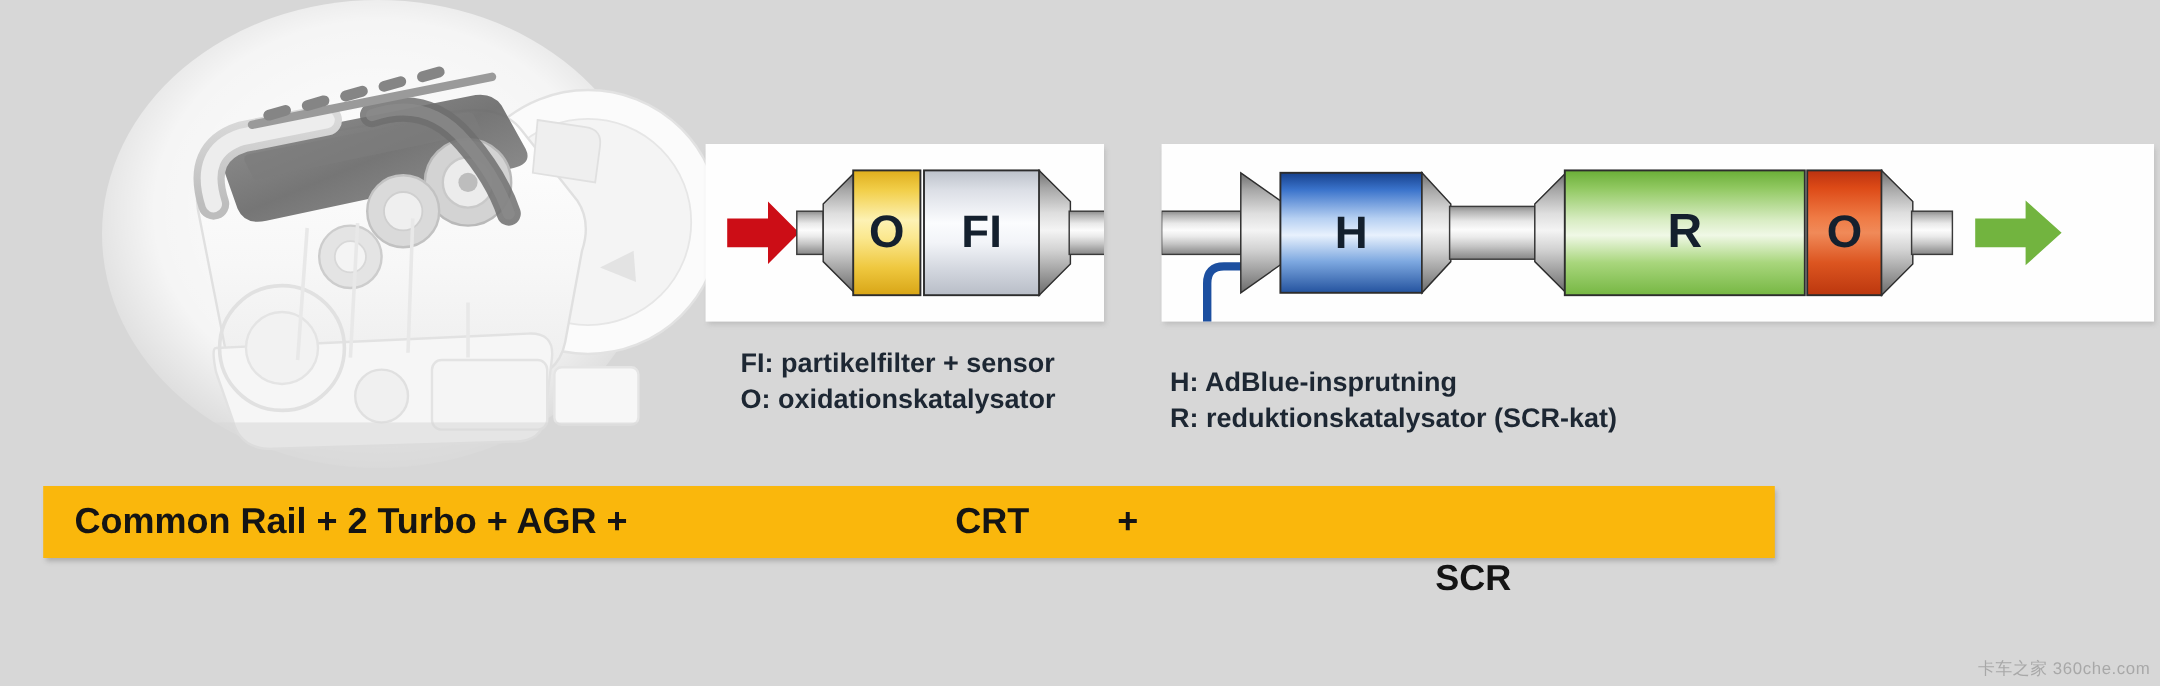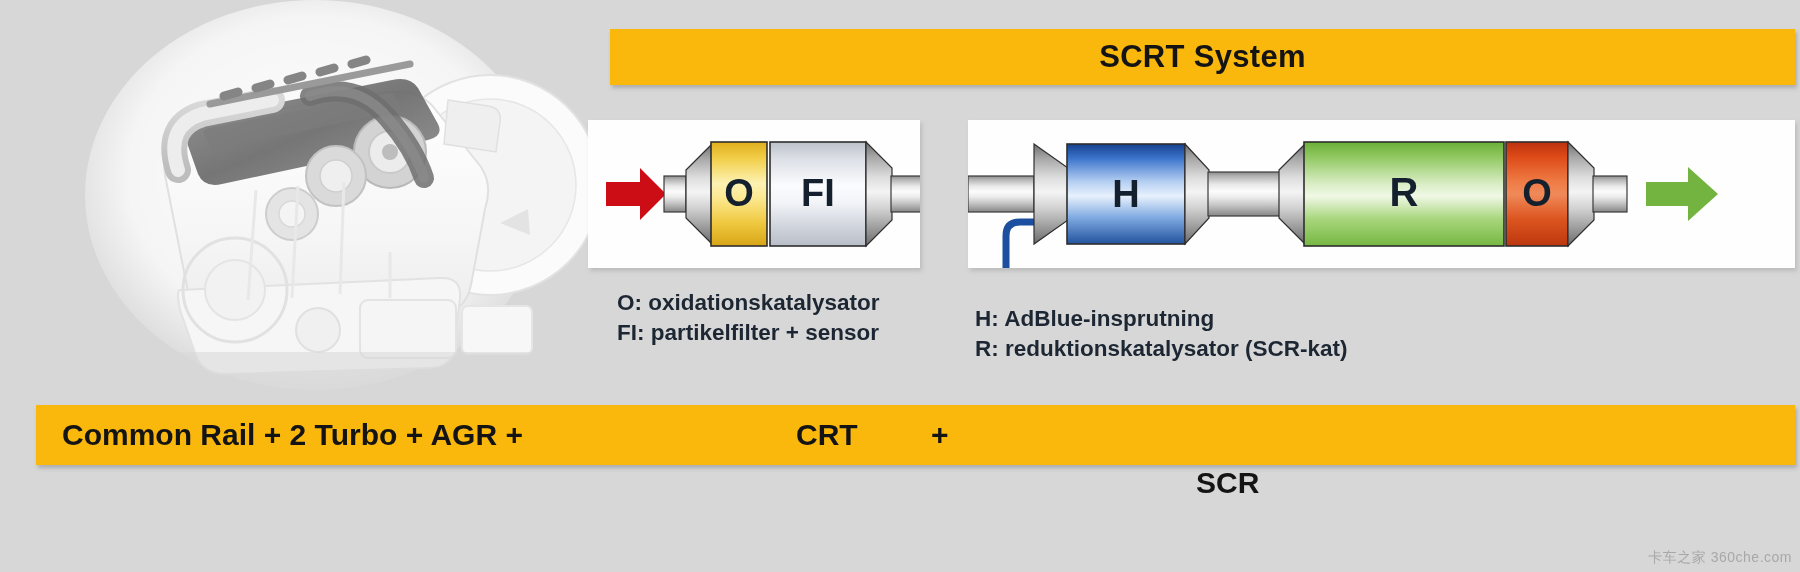--- a/index.html
+++ b/index.html
@@ -35,21 +35,21 @@
   #panel-scr{left:968px;width:827px;}
 
   
   .legend{position:absolute;font-size:22.5px;font-weight:bold;color:#1d2733;line-height:30px;}
   #legend-crt{left:617px;top:288px;}
   #legend-scr{left:975px;top:304px;}
   .legend div{white-space:nowrap;}
 
   
   .bottom-bar{
-    position:absolute;left:36px;top:405px;width:1759px;height:60px;
+    position:absolute;left:36px;top:405px;width:1443px;height:60px;
     background:#fab70c;
     box-shadow:2px 3px 4px rgba(120,120,120,.45);
   }
   .bb-item{
     position:absolute;top:0;height:60px;display:flex;align-items:center;
     font-size:30px;font-weight:bold;color:#141414;white-space:nowrap;
   }
   #bb-0{left:26px;}
   #bb-1{left:760px;}
   #bb-2{left:895px;}
@@ -134,23 +134,20 @@
       <rect x="300" y="300" width="96" height="58" rx="8" fill="#f5f5f5" stroke="#e3e3e3" stroke-width="2"></rect>
       <rect x="402" y="306" width="70" height="48" rx="6" fill="#f7f7f7" stroke="#e5e5e5" stroke-width="2"></rect>
       <circle cx="258" cy="330" r="22" fill="#f0f0f0" stroke="#e0e0e0" stroke-width="2"></circle>
 
       <path d="M196 190 l-8 110 M238 186 l-6 112 M284 182 l-4 112 M330 252 l0 46" stroke="#e8e8e8" stroke-width="3" fill="none"></path>
 
       <rect x="0" y="352" width="530" height="48" fill="#d7d7d7" opacity=".55"></rect>
     </svg>
   </div>
 
-  <div class="title-bar">
-    <span>SCRT System</span>
-  </div>
 
   <div class="panel" id="panel-crt">
     <svg width="332" height="148" viewBox="0 0 332 148">
       <defs>
         <linearGradient id="metal" x1="0" y1="0" x2="0" y2="1">
           <stop offset="0%" stop-color="#8c8c8c"></stop>
           <stop offset="10%" stop-color="#b4b4b4"></stop>
           <stop offset="28%" stop-color="#e8e8e8"></stop>
           <stop offset="44%" stop-color="#fcfcfc"></stop>
           <stop offset="58%" stop-color="#ebebeb"></stop>
@@ -280,22 +277,22 @@
 
       <rect x="625" y="56" width="34" height="36" fill="url(#metal2)" stroke="#3a3a3a" stroke-width="1.2"></rect>
 
       <g>
         <path d="M678 62 h42 v-15 l30 27 -30 27 v-15 h-42 z" fill="#72b43f"></path>
       </g>
     </svg>
   </div>
 
   <div class="legend" id="legend-crt">
+    <div>FI: partikelfilter + sensor</div>
     <div>O: oxidationskatalysator</div>
-    <div>FI: partikelfilter + sensor</div>
   </div>
 
   <div class="legend" id="legend-scr">
     <div>H: AdBlue-insprutning</div>
     <div>R: reduktionskatalysator (SCR-kat)</div>
   </div>
 
   <div class="bottom-bar">
     <div class="bb-item" id="bb-0">Common Rail + 2 Turbo + AGR +</div>
     <div class="bb-item" id="bb-1">CRT</div>

